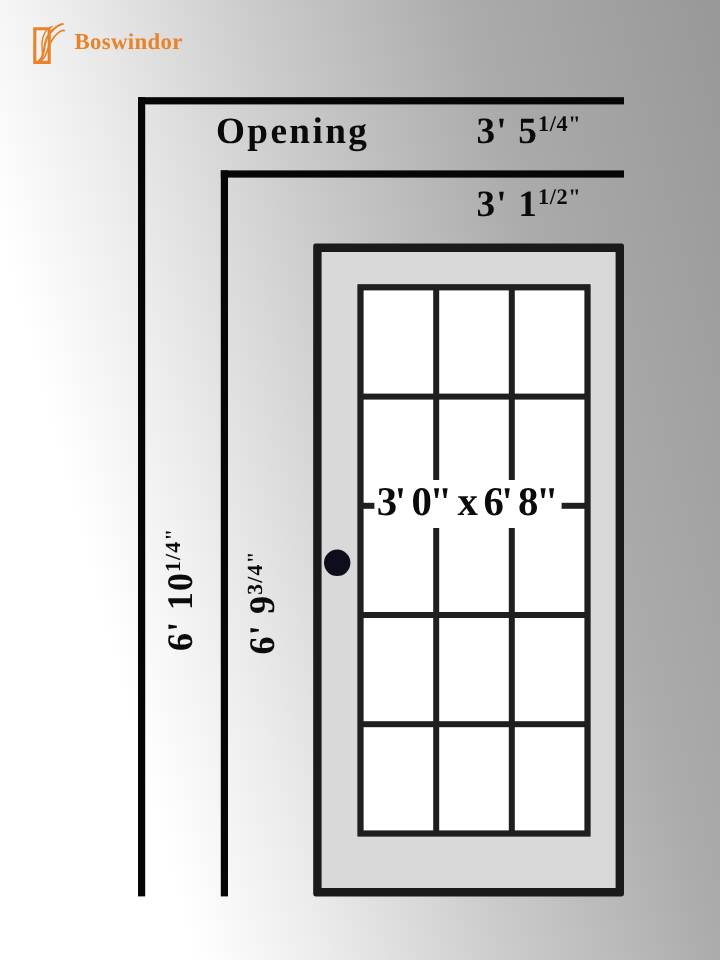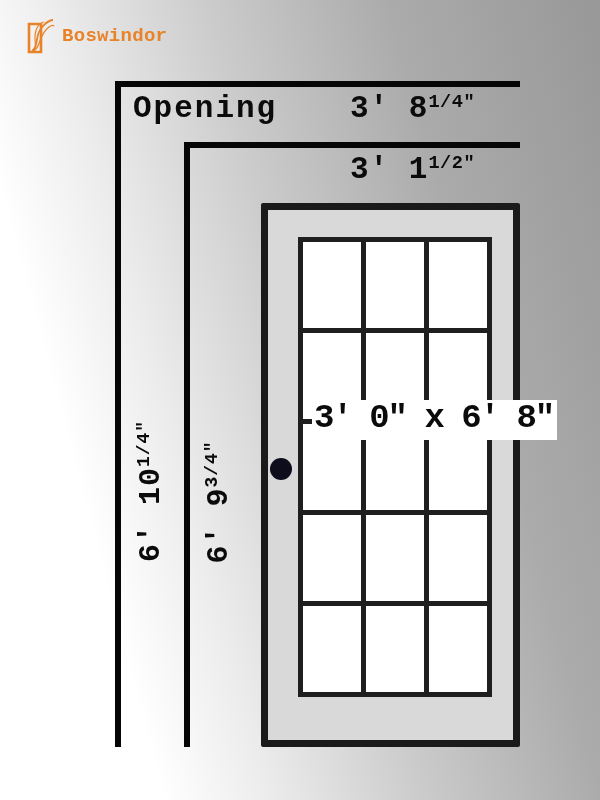--- a/index.html
+++ b/index.html
@@ -1,35 +1,35 @@
 <!DOCTYPE html>
 <html><head>
 <meta charset="utf-8">
 <style>
   html,body{margin:0;padding:0;}
   .canvas{
     position:relative;
     width:600px;height:800px;
     overflow:hidden;
     background:linear-gradient(75deg,#ffffff 0%,#ffffff 20%,#ececec 33%,#cbcbcb 52%,#ababab 74%,#989898 100%);
-    font-family:Liberation Mono, monospace;
+    font-family:Liberation Serif, serif;
     color:#0b0b0b;
   }
   
   .logo{position:absolute;left:25px;top:16px;display:flex;align-items:center;gap:7px;}
   .logo-icon{width:30px;height:40px;}
   .logo-text{font-size:19px;font-weight:bold;color:#e8832a;letter-spacing:0.3px;}
   
   .line{position:absolute;background:#060606;}
   .opening-h{left:115px;top:81px;width:405px;height:6px;}
   .opening-v{left:115px;top:81px;width:6px;height:666px;}
   .frame-h{left:184px;top:142px;width:336px;height:6px;}
   .frame-v{left:184px;top:142px;width:6px;height:605px;}
   
-  .dim{position:absolute;font-weight:bold;font-size:31px;white-space:nowrap;}
+  .dim{position:absolute;font-weight:bold;font-size:31px;white-space:nowrap;margin-left:47px;}
   .dim sup{font-size:0.6em;vertical-align:0.55em;letter-spacing:0.5px;}
   .opening-label{left:133px;top:91px;letter-spacing:2px;}
   .opening-value{left:350px;top:91px;letter-spacing:1px;}
   .frame-label{left:201px;top:152px;letter-spacing:2px;}
   .frame-value{left:350px;top:152px;letter-spacing:1px;}
   
   .vdim{position:absolute;font-weight:bold;font-size:30px;white-space:nowrap;
         transform:translate(-50%,-50%) rotate(-90deg);letter-spacing:1px;}
   .vdim sup{font-size:0.6em;vertical-align:0.55em;}
   .opening-height{left:151px;top:491px;}
@@ -61,21 +61,21 @@
     </svg>
     <span class="logo-text" style="color: rgb(232, 131, 42);">Boswindor</span>
   </div>
 
   <div class="line opening-h"></div>
   <div class="line opening-v"></div>
   <div class="line frame-h"></div>
   <div class="line frame-v"></div>
 
   <div class="dim opening-label">Opening</div>
-  <div class="dim opening-value"><span>3' 8</span><sup>1/4"</sup></div>
+  <div class="dim opening-value"><span>3' 5</span><sup>1/4"</sup></div>
 
   <div class="dim frame-value"><span>3' 1</span><sup>1/2"</sup></div>
 
   <div class="vdim opening-height"><span>6' 10</span><sup>1/4"</sup></div>
   <div class="vdim frame-height"><span>6' 9</span><sup>3/4"</sup></div>
 
   <div class="door">
     <div class="glass" id="glass-grid" style="grid-template-columns: repeat(3, 1fr); grid-template-rows: repeat(5, 1fr);">
         <div class="lite"></div>
         <div class="lite"></div>

